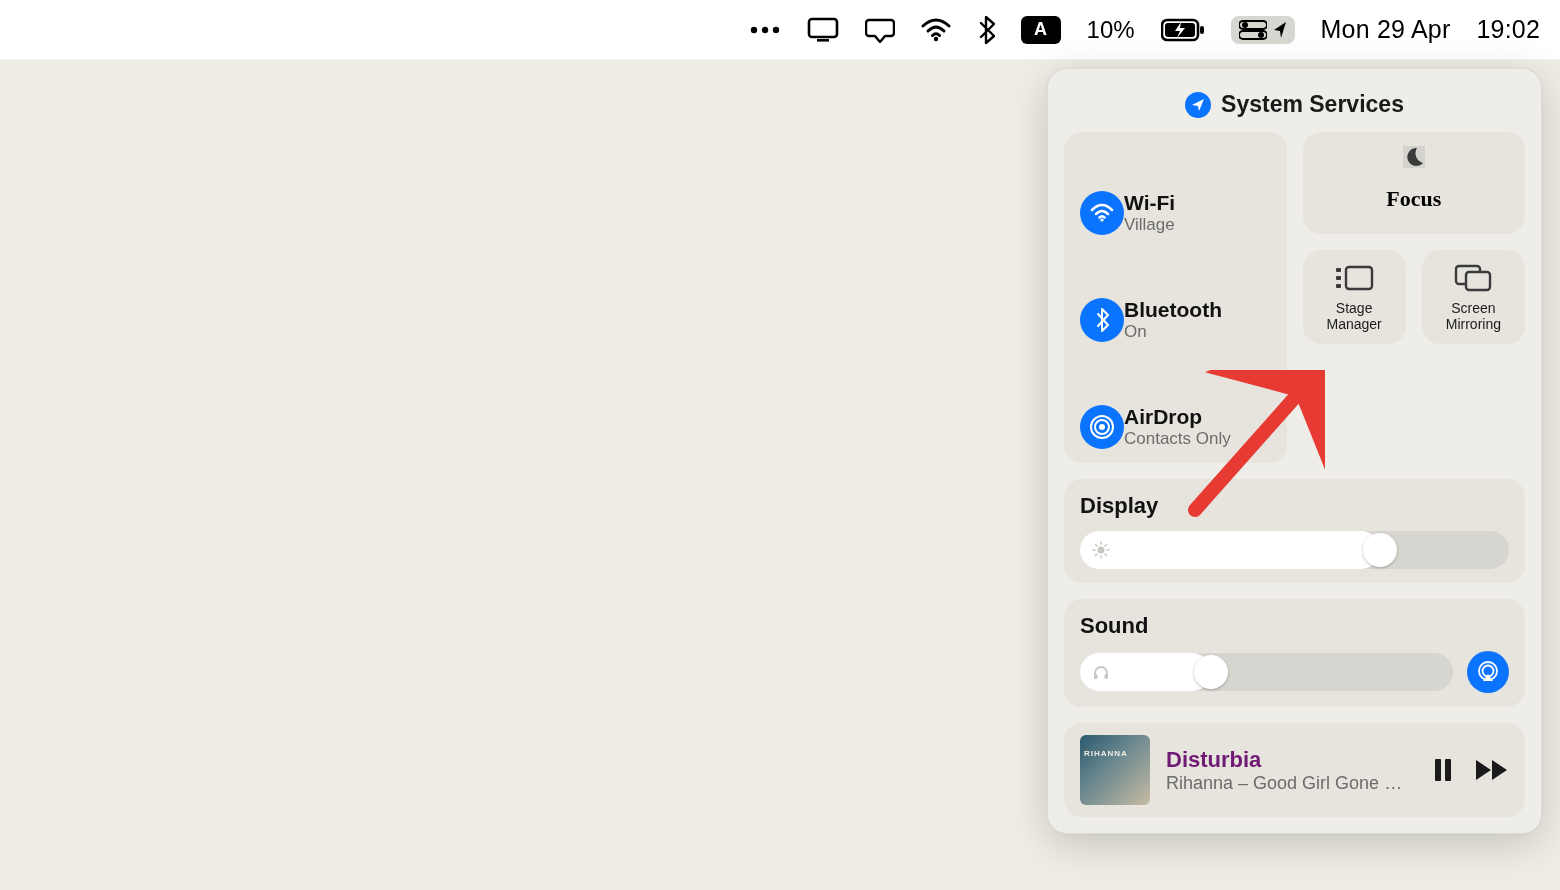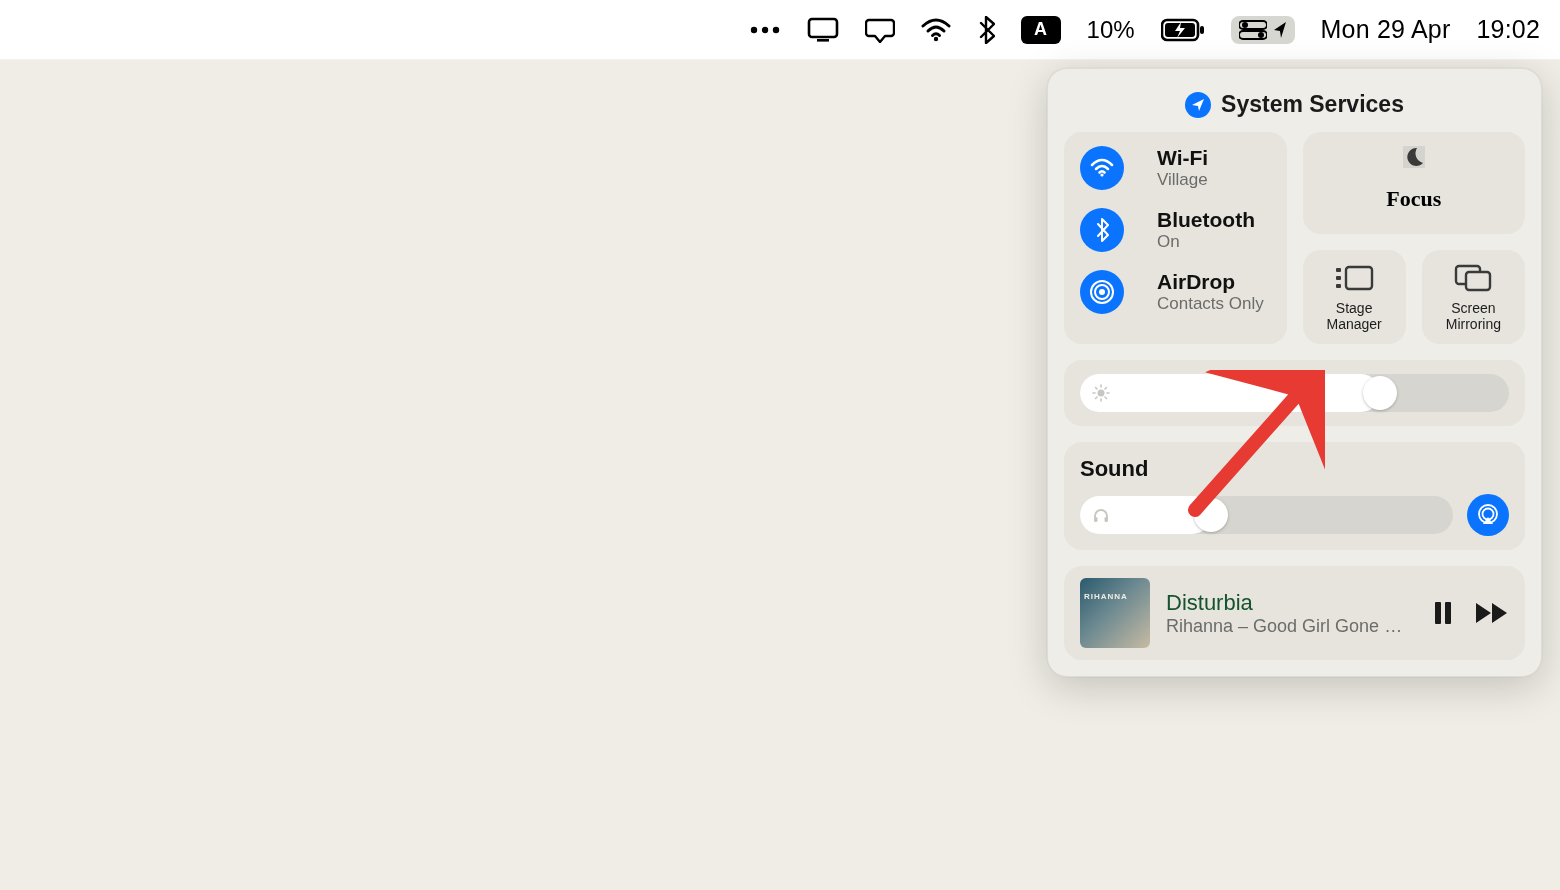--- a/index.html
+++ b/index.html
@@ -44,21 +44,21 @@
   }
 
   .cc-grid { display:grid; grid-template-columns: 1fr 1fr; gap:16px; }
 
   .tile {
     background:#e6e4dd; border-radius:18px; padding:14px 16px;
     display:flex; flex-direction:column; gap:18px;
   }
   .tile.full { grid-column: 1 / -1; }
 
-  .toggle-row { display:flex; align-items:center; gap:33px; }
+  .toggle-row { display:flex; align-items:center; gap:0;margin-top:45px; }
   .toggle-row .circle {
     width:44px; height:44px; border-radius:50%; display:flex; align-items:center; justify-content:center;
     flex-shrink:0;
   }
   .circle.blue { background:#0b74ff; }
   .circle.grey { background:#d5d3cd; }
   .toggle-row .labels .title { font-size:21px; font-weight:700; color:#111; line-height:1.1; }
   .toggle-row .labels .sub   { font-size:17px; color:#6c6c6a; margin-top:1px; }
 
   .focus-tile { display:flex; align-items:center; gap:18px; height:102px;font-family:Liberation Serif, serif; }
@@ -98,21 +98,21 @@
   .album-art {
     width:70px; height:70px; border-radius:6px; flex-shrink:0;
     background:linear-gradient(135deg,#2b5a6e 0%, #6d8a91 45%, #c7bba3 100%);
     position:relative; overflow:hidden;
   }
   .album-art::after{
     content:"RIHANNA"; position:absolute; top:14px; left:4px; font-size:8px;
     color:#f0ece4; letter-spacing:1px; font-weight:600;
   }
   .np-text { flex:1; min-width:0; }
-  .np-text .track { font-size:22px; font-weight:400; color:#14532d; }
+  .np-text .track { font-size:22px; font-weight:700; color:#701a75; }
   .np-text .meta  { font-size:18px; color:#6c6c6a; white-space:nowrap; overflow:hidden; text-overflow:ellipsis; max-width:245px; }
   .np-controls { display:flex; align-items:center; gap:22px; }
 
   
   .arrow-annotation {
     position:absolute; pointer-events:none;
   }
 
   svg { display:block; }
 </style>
@@ -260,20 +260,21 @@
           <svg width="38" height="28" viewBox="0 0 38 28">
             <rect x="2" y="2" width="24" height="18" rx="3" fill="none" stroke="#3a3a3a" stroke-width="2.4"></rect>
             <rect x="12" y="8" width="24" height="18" rx="3" fill="#e6e4dd" stroke="#3a3a3a" stroke-width="2.4"></rect>
           </svg>
           <div class="lbl">Screen Mirroring</div>
         </div>
       </div>
     </div>
 
     <div class="tile full slider-tile">
+      <div class="section-title">Display</div>
       <div class="slider-wrap">
         <div class="slider">
           <div class="fill" id="display-fill" style="width: 70%;">
             <svg width="18" height="18" viewBox="0 0 18 18">
                 <circle cx="9" cy="9" r="3.5" fill="#c8c6c0"></circle>
                 <g stroke="#c8c6c0" stroke-width="1.6" stroke-linecap="round">
                   <line x1="9" y1="1" x2="9" y2="3"></line>
                   <line x1="9" y1="15" x2="9" y2="17"></line>
                   <line x1="1" y1="9" x2="3" y2="9"></line>
                   <line x1="15" y1="9" x2="17" y2="9"></line>

